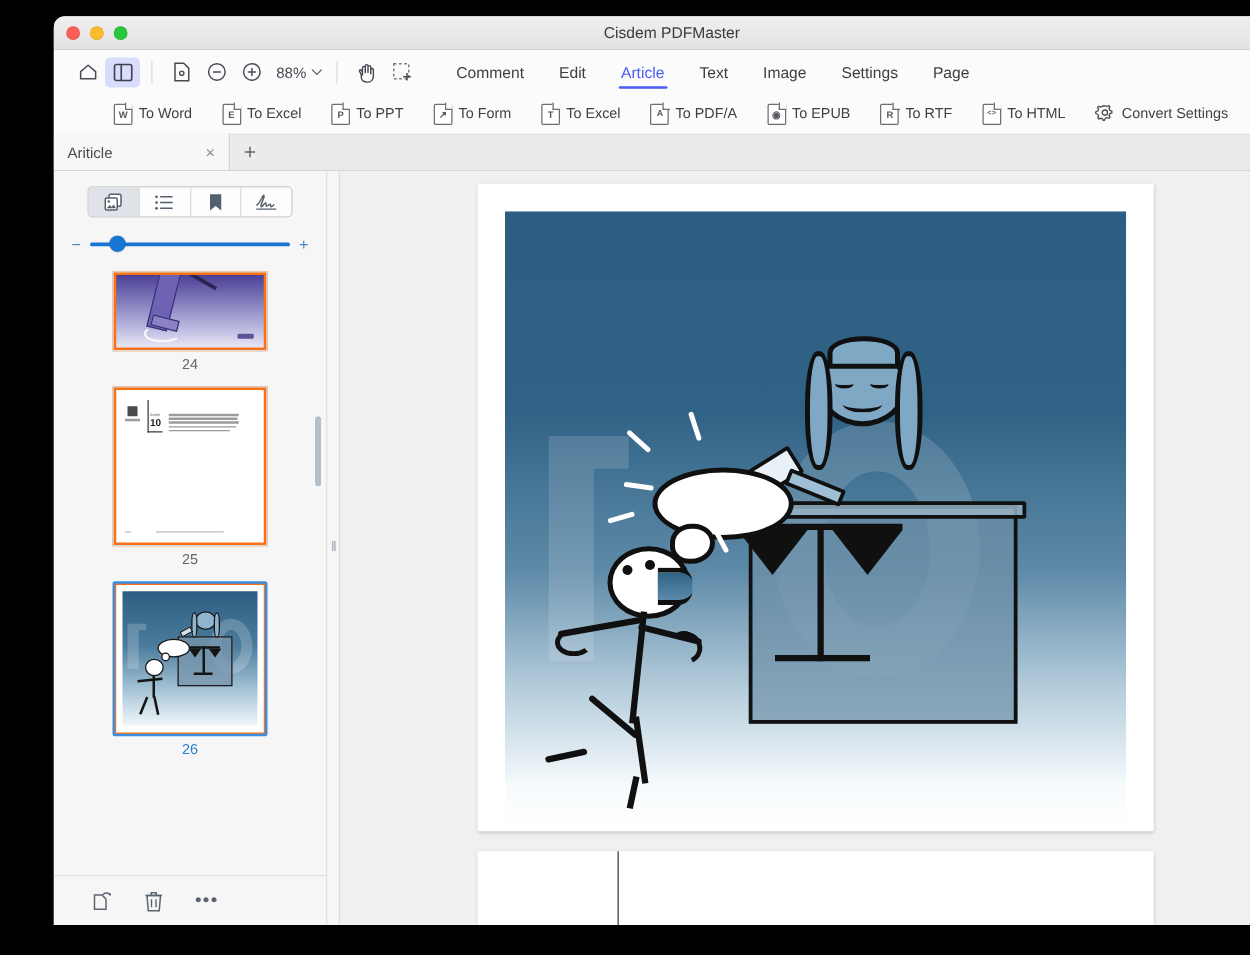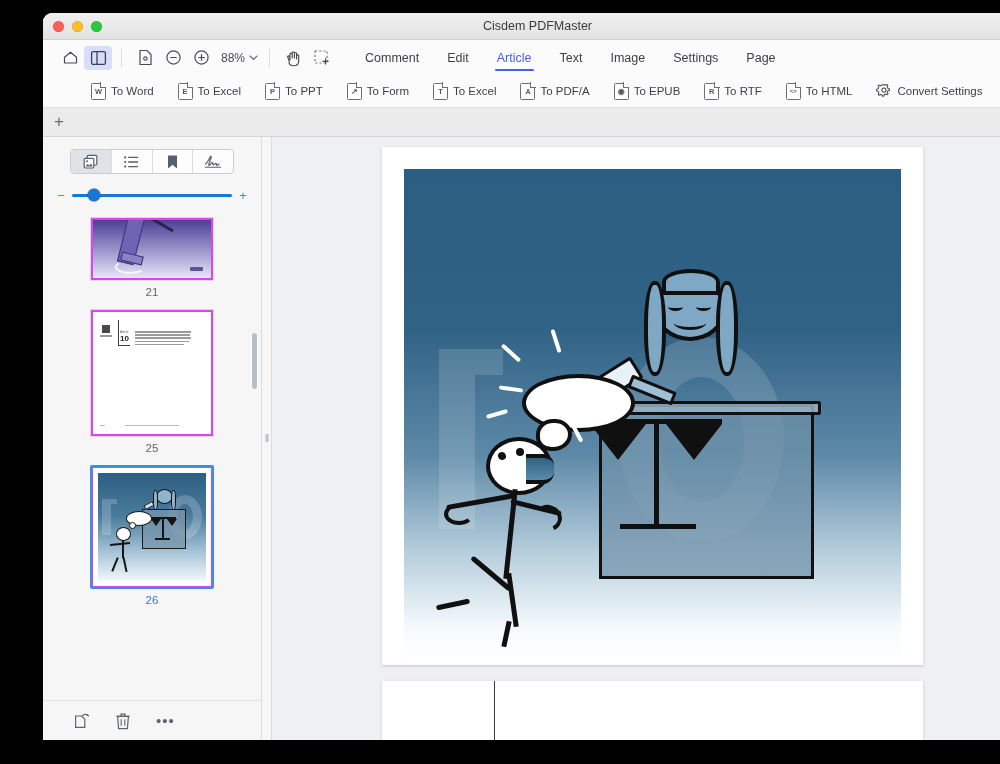--- a/index.html
+++ b/index.html
@@ -179,21 +179,21 @@
     overflow: hidden;
     padding-top: 14px;
     position: relative;
   }
   .thumb-item {
     width: 100%;
     display: flex; flex-direction: column; align-items: center;
     margin-bottom: 11px;
   }
   .thumb-frame {
-    background: #d946ef;
+    background: #f97316;
     border: 0.5px solid #dadada;
     padding: 2px;
     position: relative;
   }
   .thumb-item.selected .thumb-frame {
     border: 2px solid #3b8fe0;
     padding: 1px;
     border-radius: 2px;
   }
   .thumb-num { font-size: 11.5px; color: #666; margin-top: 5px; }
@@ -416,20 +416,24 @@
         <svg width="16" height="16" viewBox="0 0 16 16">
               <path d="M8 1.6l1.5.6 1.4-.8 1 1-.7 1.5.7 1.4 1.6.6v1.4l-1.6.6-.6 1.4.8 1.4-1 1-1.5-.7-1.4.7-.6 1.6H6.6L6 12.1l-1.4-.6-1.4.8-1-1 .7-1.5-.7-1.4L.6 7.8V6.4L2.2 5.8l.6-1.4-.8-1.4 1-1L4.5 2.7 5.9 2z" fill="none" stroke="#4a4a55" stroke-width="1.05" stroke-linejoin="round"></path>
               <circle cx="7.9" cy="7.1" r="2.1" fill="none" stroke="#4a4a55" stroke-width="1.05"></circle>
             </svg>
       </span>
       <span>Convert Settings</span>
     </div>
   </div>
 
   <div class="tabbar">
+    <div class="doctab">
+      <span class="lbl">Ariticle</span>
+      <span class="x">×</span>
+    </div>
     <div class="tabplus">+</div>
   </div>
 
   <div class="body">
 
     <div class="sidebar">
 
       <div class="side-tabs">
         <div class="stab active">
           <svg width="17" height="16" viewBox="0 0 17 16">
@@ -479,21 +483,21 @@
         <div class="thumb-item">
           <div class="thumb-frame">
             <div style="width:118px;height:58px;position:relative;overflow:hidden;background:linear-gradient(#4b3f96,#b6b3dd 70%,#e8e7f4)">
               <div style="position:absolute;left:30px;top:-8px;width:17px;height:52px;background:#6d62b4;transform:rotate(14deg);border:1px solid #3b3274"></div>
               <div style="position:absolute;left:28px;top:34px;width:22px;height:9px;background:#8b82c6;transform:rotate(14deg);border:1px solid #3b3274"></div>
               <div style="position:absolute;left:52px;top:2px;width:30px;height:3px;background:#2a2350;transform:rotate(30deg)"></div>
               <div style="position:absolute;left:22px;top:40px;width:30px;height:14px;border:2px solid #fff;border-radius:50%;border-top-color:transparent;border-right-color:transparent;opacity:.8"></div>
               <div style="position:absolute;right:8px;bottom:7px;width:13px;height:4px;background:#5c5398;border-radius:1px"></div>
             </div>
           </div>
-          <div class="thumb-num">21</div>
+          <div class="thumb-num">24</div>
         </div>
 
         <div class="thumb-item">
           <div class="thumb-frame">
             <div style="width:118px;height:122px;position:relative;background:#fff;overflow:hidden">
               <div style="position:absolute;left:9px;top:13px;width:8px;height:8px;background:#4a4a4a"></div>
               <div style="position:absolute;left:7px;top:23px;width:12px;height:2px;background:#9a9a9a"></div>
               <div style="position:absolute;left:25px;top:8px;width:1px;height:26px;background:#3a3a3a"></div>
               <div style="position:absolute;left:25px;top:33px;width:12px;height:1px;background:#3a3a3a"></div>
               <div style="position:absolute;left:27px;top:18px;font-size:3px;color:#555">Article</div>

